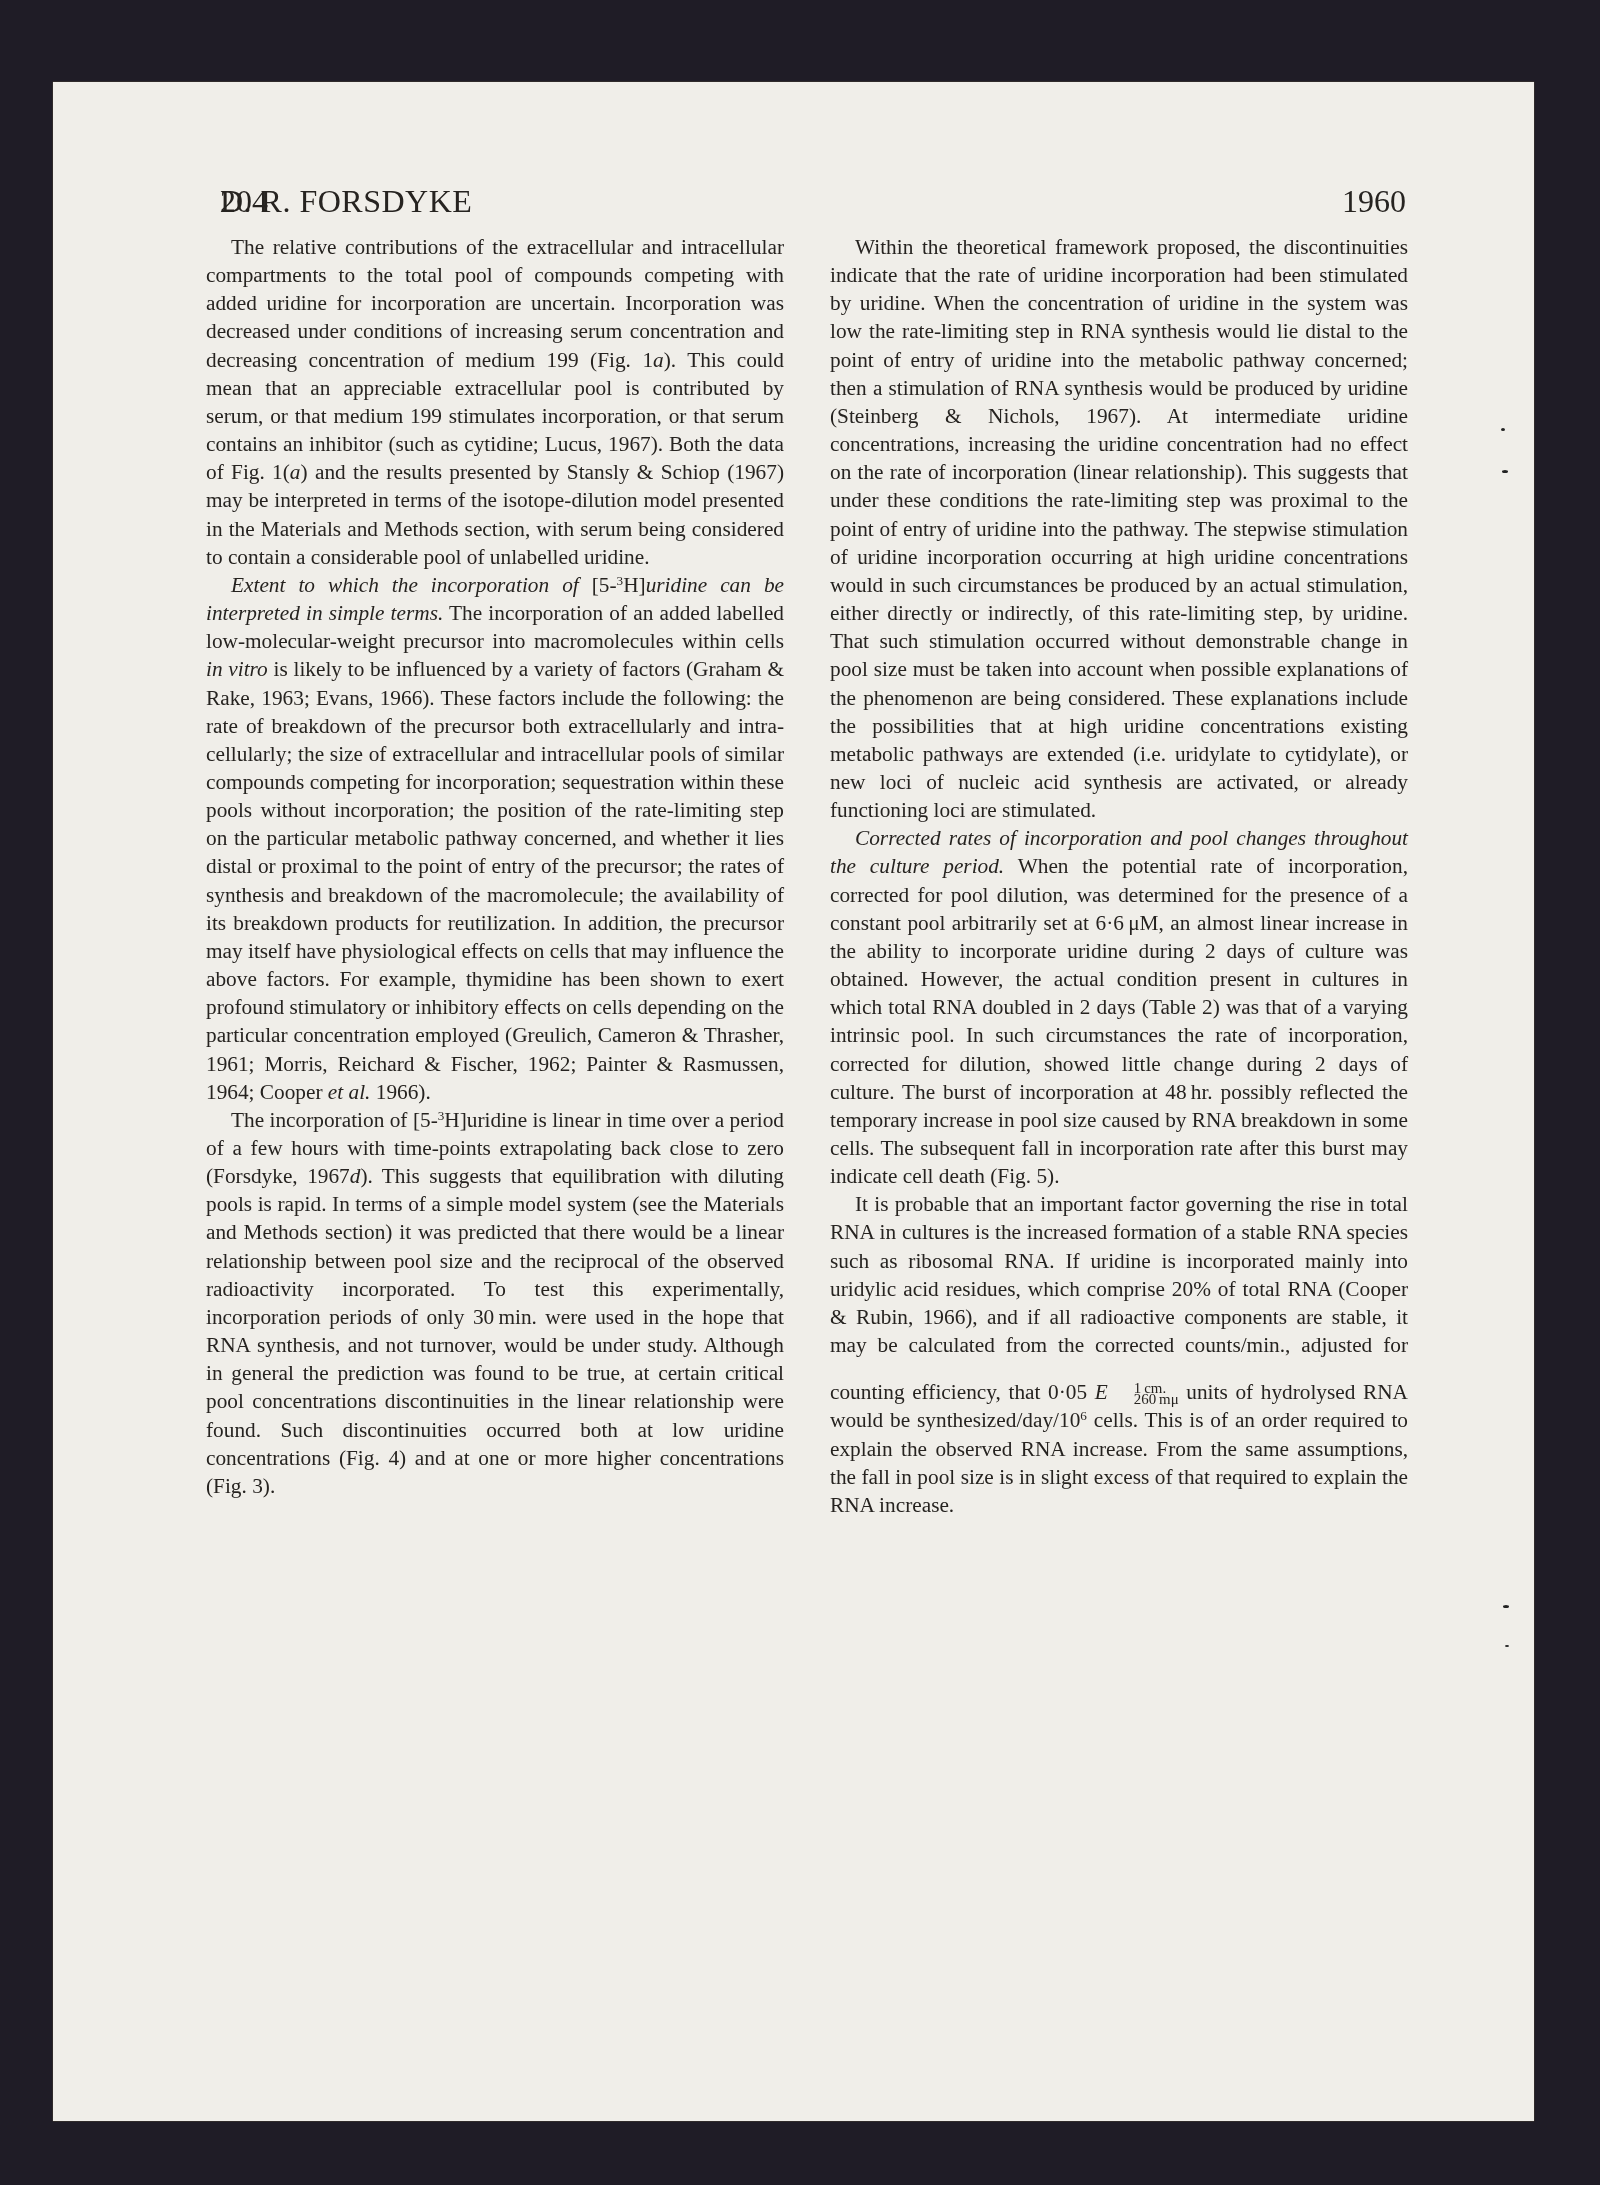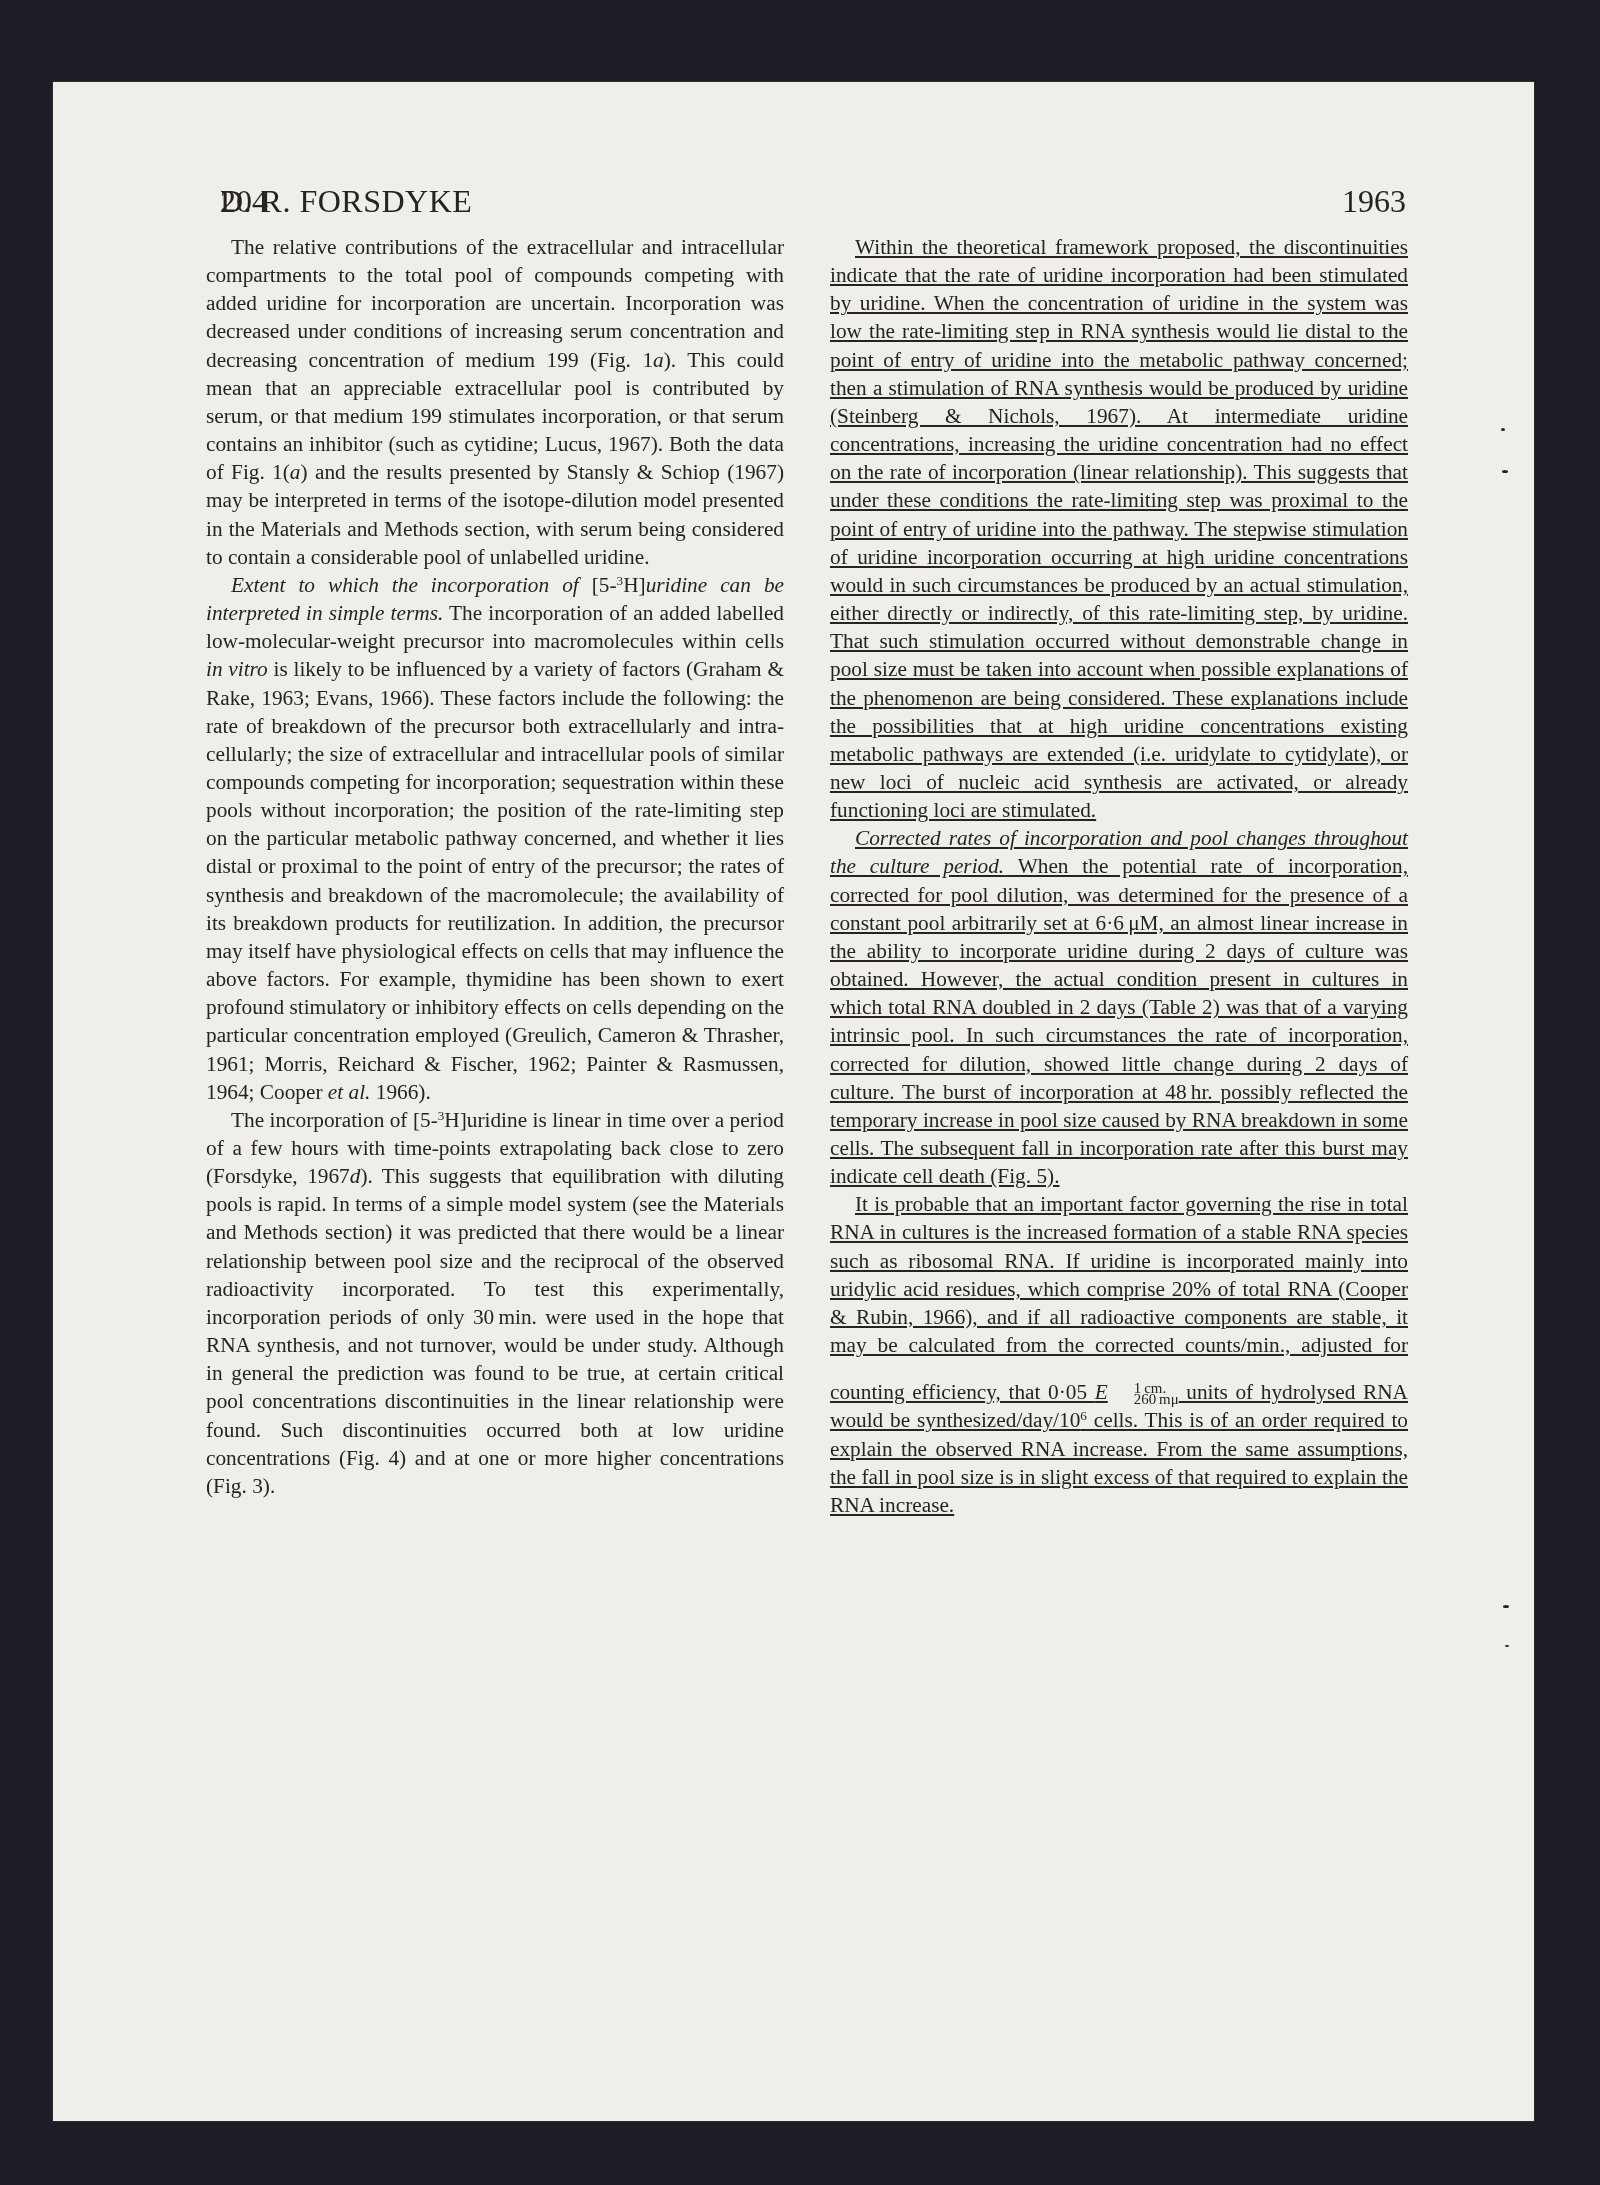--- a/index.html
+++ b/index.html
@@ -24,37 +24,37 @@
   .running-head .author { position: absolute; left: 0; right: 0; top: 0; text-align: left; letter-spacing: 0.5px; }
   .running-head .yr { position: absolute; right: 0; top: 0; }
   .col {
     position: absolute; top: 233px;
     width: 578px;
     font-size: 21.3px; line-height: 28.15px;
     text-align: justify;
     hyphens: manual;
   }
   .col.left { left: 206px; }
-  .col.right { left: 830px; text-decoration: underline; }
+  .col.right { left: 830px; }
   .col p { margin: 0; text-indent: 25px; }
   .col i { font-style: italic; }
   sup { font-size: 0.62em; line-height: 0; vertical-align: 0.55em; }
   .frac { display: inline-block; vertical-align: -0.35em; line-height: 0.75em; font-size: 0.7em; text-align: left; margin-left: 1px; margin-top: 24px; }
   .frac span { display: block; }
   .speck { position: absolute; background: #222; border-radius: 50%; }
 </style>
 </head>
 <body>
 
 <div class="paper"></div>
 
 <div class="running-head">
   <span class="pg">204</span>
   <span class="author">D. R. FORSDYKE</span>
-  <span class="yr">1963</span>
+  <span class="yr">1960</span>
 </div>
 
 <div class="col left">
   <p><span>The relative contributions of the extracellular and intracellular compartments to the total pool of compounds competing with added uridine for incorporation are uncertain. Incorporation was decreased under conditions of increasing serum concentration and decreasing concentration of medium 199 (Fig. 1</span><i>a</i><span>). This could mean that an appreciable extracellular pool is contributed by serum, or that medium 199 stimulates incorporation, or that serum contains an inhibitor (such as cytidine; Lucus, 1967). Both the data of Fig. 1(</span><i>a</i><span>) and the results presented by Stansly &amp; Schiop (1967) may be interpreted in terms of the isotope-dilution model presented in the Materials and Methods section, with serum being considered to contain a considerable pool of unlabelled uridine.</span></p>
   <p><i><span>Extent to which the incorporation of </span></i><span>[5-</span><sup>3</sup><span>H]</span><i>uridine can be interpreted in simple terms.</i><span> The incorporation of an added labelled low-molecular-weight pre­cursor into macromolecules within cells </span><i>in vitro</i><span> is likely to be influenced by a variety of factors (Graham &amp; Rake, 1963; Evans, 1966). These factors include the following: the rate of breakdown of the precursor both extracellularly and intra­cellularly; the size of extracellular and intracellular pools of similar compounds competing for incorpora­tion; sequestration within these pools without incorporation; the position of the rate-limiting step on the particular metabolic pathway concerned, and whether it lies distal or proximal to the point of entry of the precursor; the rates of synthesis and breakdown of the macromolecule; the availability of its breakdown products for reutilization. In addition, the precursor may itself have physiological effects on cells that may influence the above factors. For example, thymidine has been shown to exert profound stimulatory or inhibitory effects on cells depending on the particular concentration employed (Greulich, Cameron &amp; Thrasher, 1961; Morris, Reichard &amp; Fischer, 1962; Painter &amp; Rasmussen, 1964; Cooper </span><i>et al.</i><span> 1966).</span></p>
   <p><span>The incorporation of [5-</span><sup>3</sup><span>H]uridine is linear in time over a period of a few hours with time-points extrapolating back close to zero (Forsdyke, 1967</span><i>d</i><span>). This suggests that equilibration with diluting pools is rapid. In terms of a simple model system (see the Materials and Methods section) it was predicted that there would be a linear relationship between pool size and the reciprocal of the observed radio­activity incorporated. To test this experimentally, incorporation periods of only 30 min. were used in the hope that RNA synthesis, and not turnover, would be under study. Although in general the prediction was found to be true, at certain critical pool concentrations discontinuities in the linear relationship were found. Such discontinuities oc­curred both at low uridine concentrations (Fig. 4) and at one or more higher concentrations (Fig. 3).</span></p>
 </div>
 
 <div class="col right">
   <p>Within the theoretical framework proposed, the discontinuities indicate that the rate of uridine incorporation had been stimulated by uridine. When the concentration of uridine in the system was low the rate-limiting step in RNA synthesis would lie distal to the point of entry of uridine into the metabolic pathway concerned; then a stimulation of RNA synthesis would be produced by uridine (Steinberg &amp; Nichols, 1967). At intermediate uridine concentrations, increasing the uridine concentration had no effect on the rate of incorpora­tion (linear relationship). This suggests that under these conditions the rate-limiting step was proximal to the point of entry of uridine into the pathway. The stepwise stimulation of uridine incorporation occurring at high uridine concentrations would in such circumstances be produced by an actual stimulation, either directly or indirectly, of this rate-limiting step, by uridine. That such stimula­tion occurred without demonstrable change in pool size must be taken into account when possible explanations of the phenomenon are being con­sidered. These explanations include the possibilities that at high uridine concentrations existing metabolic pathways are extended (i.e. uridylate to cytidylate), or new loci of nucleic acid synthesis are activated, or already functioning loci are stimulated.</p>

